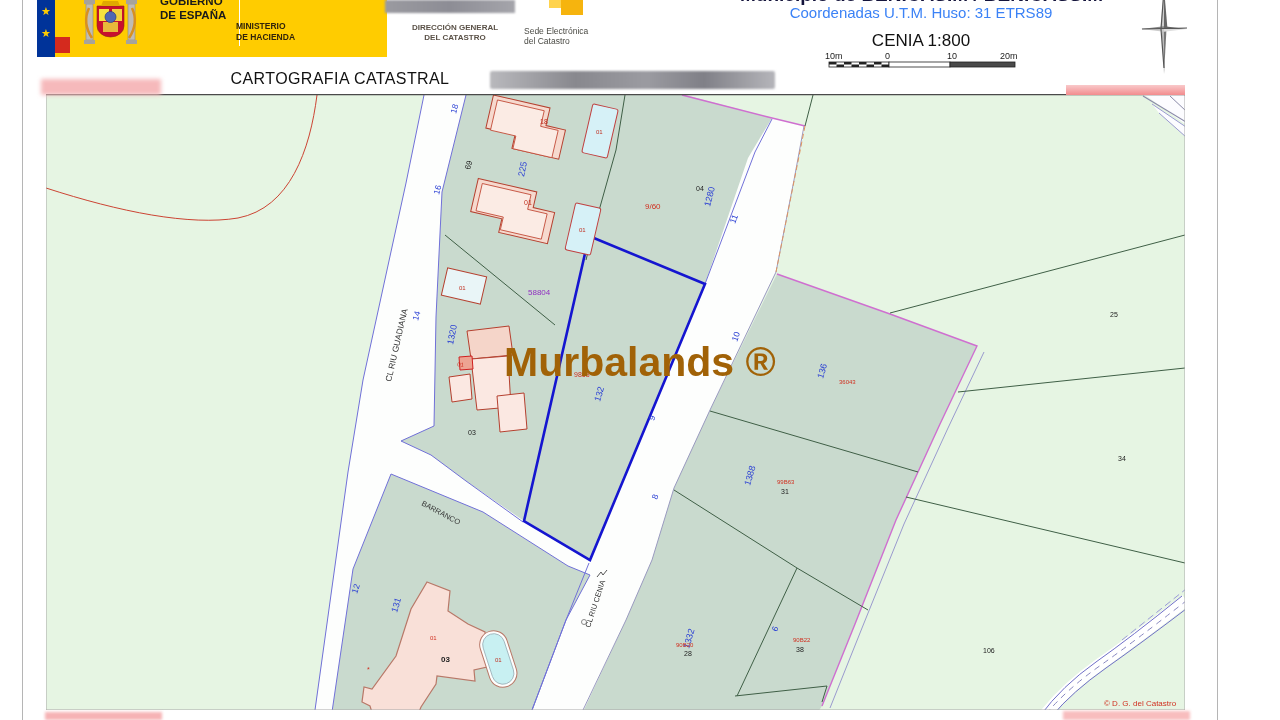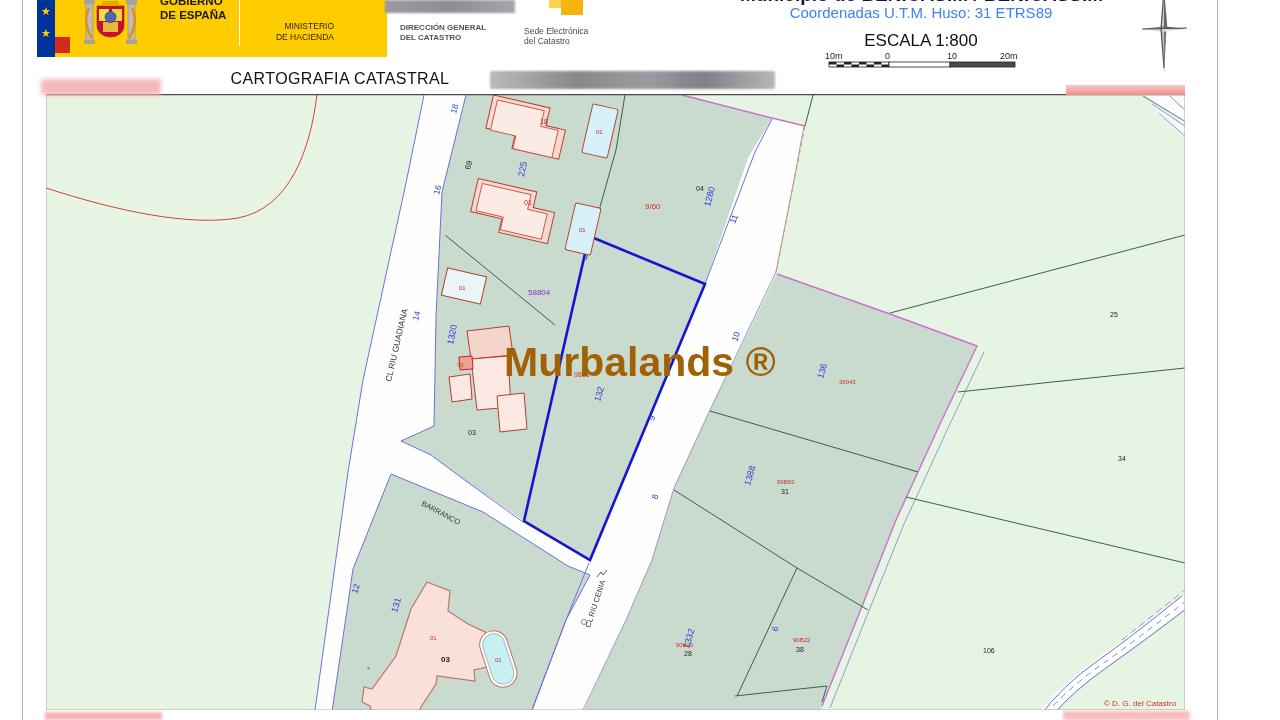--- a/index.html
+++ b/index.html
@@ -29,32 +29,32 @@
     <rect x="62" y="9" width="10" height="12" fill="#f6e23e"></rect>
     <rect x="75" y="9" width="10" height="12" fill="#f3d03e"></rect>
     <rect x="66" y="22" width="15" height="10" fill="#e8b83a"></rect>
     <circle cx="73.5" cy="17" r="5.5" fill="#5066b4" stroke="#283c80" stroke-width="0.7"></circle>
     <path d="M64 6 h19 l-2 -5 h-15 z" fill="#e0a800"></path>
     <path d="M52 8 q-7 15 3 30 M95 8 q7 15 -3 30" stroke="#d89020" stroke-width="2.5" fill="none"></path>
   </g>
 </svg>
 <div class="abs" style="left:160px;top:-5px;width:90px;font-size:11.5px;line-height:13.5px;font-weight:bold;color:#1a1a1a;">GOBIERNO<br>DE ESPAÑA</div>
 <div class="abs" style="left:239px;top:0px;width:1px;height:46px;background:#fff;"></div>
-<div class="abs" style="left:244px;top:21px;width:90px;font-size:8.5px;line-height:10.5px;font-weight:normal;color:#33250a;text-align:right;">MINISTERIO<br>DE HACIENDA</div>
+<div class="abs" style="left:236px;top:21px;width:90px;font-size:8.5px;line-height:10.5px;font-weight:bold;color:#33250a;">MINISTERIO<br>DE HACIENDA</div>
 
 <div class="abs" style="left:385px;top:0;width:130px;height:13px;background:linear-gradient(90deg,#9a9aa0,#8d8d95,#a5a5ab);filter:blur(1px);"></div>
-<div class="abs" style="left:400px;top:23px;width:110px;font-size:8px;line-height:10px;color:#5a5147;font-weight:bold;">DIRECCIÓN GENERAL<br>DEL CATASTRO</div>
+<div class="abs" style="left:400px;top:23px;width:110px;font-size:8px;line-height:10px;color:#5a5147;font-weight:bold;text-align:center;">DIRECCIÓN GENERAL<br>DEL CATASTRO</div>
 
 <div class="abs" style="left:549px;top:0;width:14px;height:8px;background:#ffd34d;"></div>
 <div class="abs" style="left:561px;top:0;width:22px;height:15px;background:#f6b40e;"></div>
 <div class="abs" style="left:524px;top:26px;width:96px;font-size:8.5px;line-height:10px;color:#4a4a44;text-align:left;">Sede Electrónica<br>del Catastro</div>
 
 <div class="abs" style="left:740px;top:-16px;width:380px;font-size:19px;font-weight:bold;color:#14143c;">Municipio de BENICASIM / BENICASSIM</div>
 <div class="abs" style="left:700px;top:4px;width:442px;font-size:15px;color:#3b82f6;text-align:center;">Coordenadas U.T.M. Huso: 31 ETRS89</div>
-<div class="abs" style="left:700px;top:31px;width:442px;font-size:17px;color:#111;text-align:center;">ESCALA 1:800</div>
+<div class="abs" style="left:700px;top:31px;width:442px;font-size:17px;color:#111;text-align:center;">CENIA 1:800</div>
 
 <svg class="abs" style="left:815px;top:50px;" width="215" height="20" viewBox="0 0 215 20">
   <g font-size="9" fill="#222" font-family="Liberation Sans">
     <text x="10" y="9">10m</text>
     <text x="70" y="9">0</text>
     <text x="132" y="9">10</text>
     <text x="185" y="9">20m</text>
   </g>
   <rect x="14" y="12" width="60" height="5" fill="#fff" stroke="#222" stroke-width="0.8"></rect>
   <g fill="#222">

